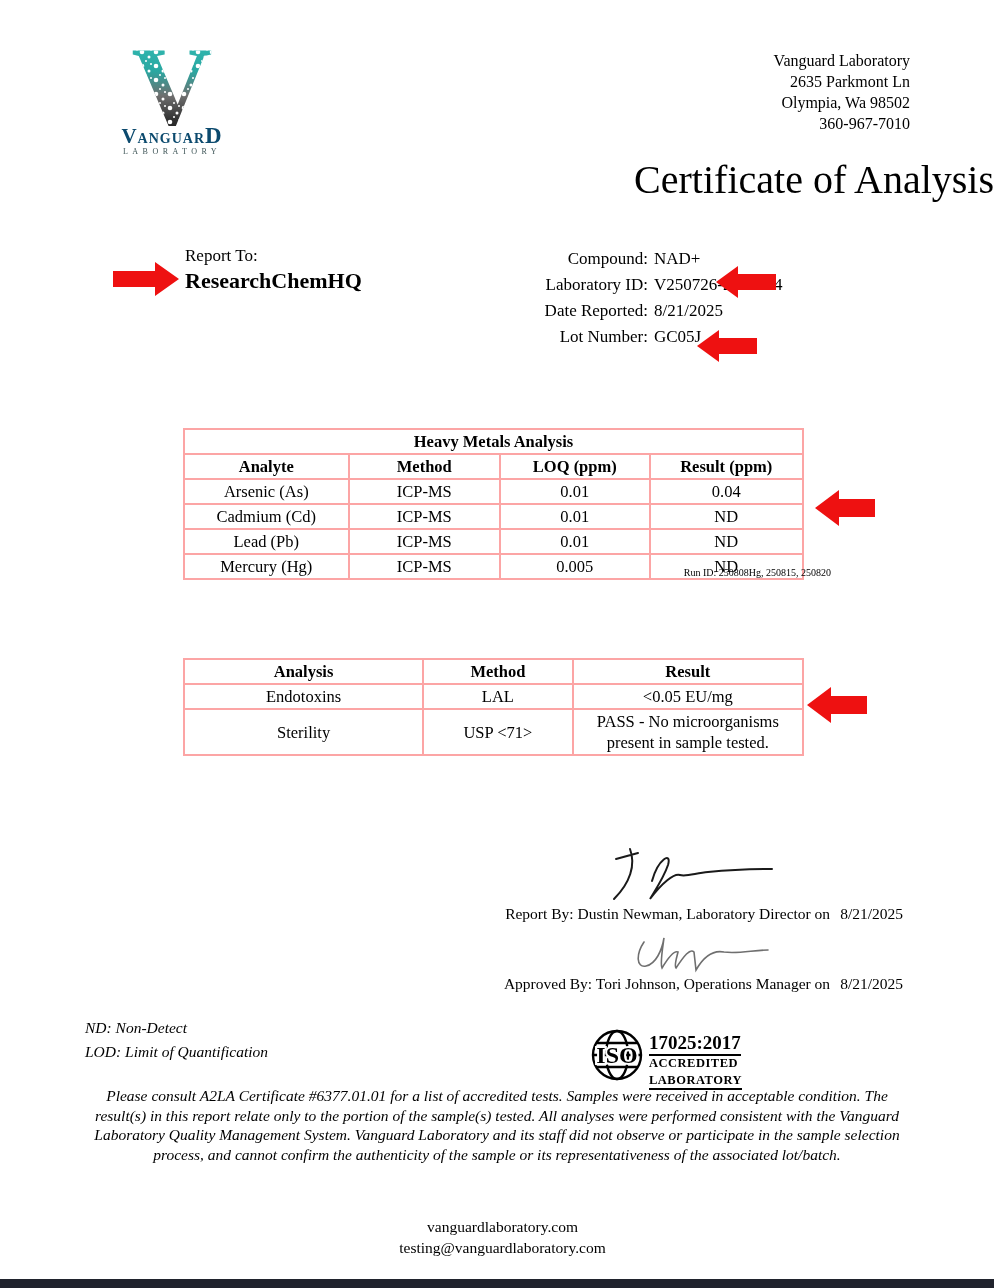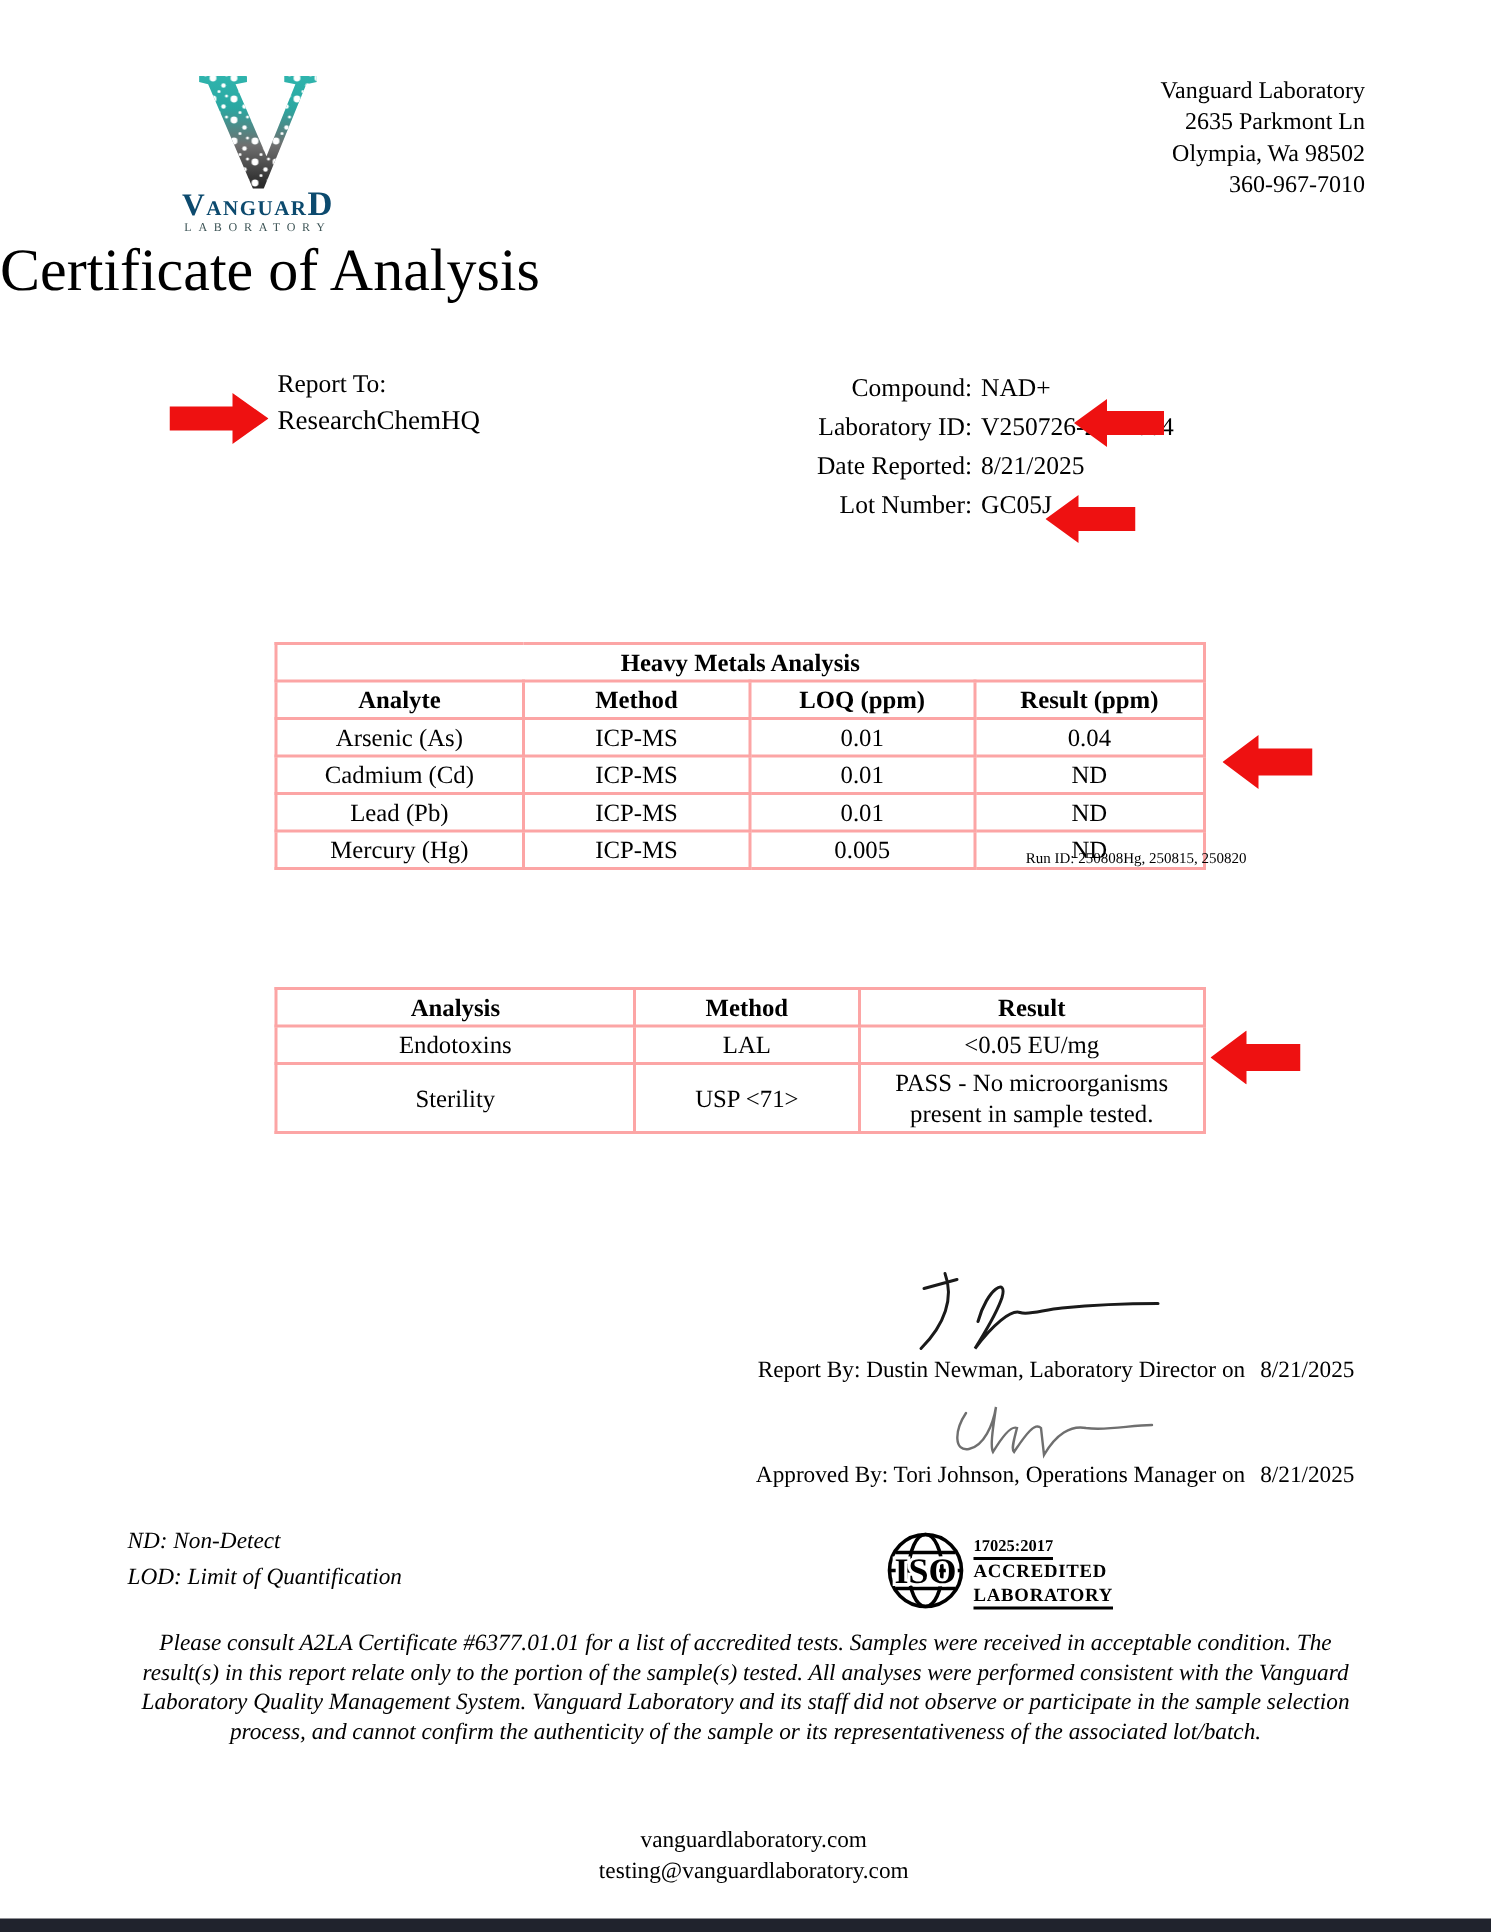--- a/index.html
+++ b/index.html
@@ -17,25 +17,25 @@
   .logo { position:absolute; left:92px; top:34px; width:160px; text-align:center; }
   .logo-v-svg { display:block; margin:0 auto; }
   .logo-word { margin-top:-6px; color:#0c4a6e; font-weight:bold; letter-spacing:1px; line-height:1; }
   .logo-word .big1 { font-size:21px; }
   .logo-word .mid  { font-size:14px; }
   .logo-word .big2 { font-size:23px; }
   .logo-sub { margin-top:1px; color:#3d5456; font-size:8px; letter-spacing:4.5px; line-height:1; }
   
   .addr { position:absolute; right:84px; top:50px; text-align:right; font-size:16px; line-height:21px; }
   
-  .title { position:absolute; left:0; top:156px; width:100%; text-align:left; font-size:40px; }
+  .title { position:absolute; left:0; top:156px; width:100%; text-align:right; font-size:40px; }
   .subtitle { position:absolute; left:0; top:204px; width:100%; text-align:center; font-size:17px; }
   
   .report-to { position:absolute; left:185px; top:243px; font-size:17px; line-height:25px; }
-  .report-to .val { font-weight:normal; font-size:18px; }
+  .report-to .val { font-weight:bold; font-size:22px; }
   
   .sample-info { position:absolute; left:460px; top:246px; width:340px; font-size:17px; }
   .si-row { display:flex; line-height:26px; }
   .si-label { width:188px; text-align:right; }
   .si-value { margin-left:6px; white-space:pre; }
   
   .arrow { position:absolute; }
   
   .coa-table { position:absolute; left:183px; width:621px; border-collapse:collapse; font-size:16.5px; }
   .coa-table td, .coa-table th { border:2px solid #fca5a5; text-align:center; padding:1px 4px; line-height:21px; }
@@ -47,21 +47,21 @@
   .run-id { position:absolute; left:183px; top:567px; width:648px; text-align:right; font-size:10px; }
   
   .sig-svg { position:absolute; }
   .sig-line { position:absolute; left:473px; width:430px; text-align:right; font-size:15.5px; }
   .sig-line .date { margin-left:10px; }
   
   .footnotes { position:absolute; left:85px; top:1016px; font-style:italic; font-size:15.5px; line-height:24px; }
   
   .iso { position:absolute; left:590px; top:1020px; display:flex; align-items:center; }
   .iso-text { margin-left:5px; font-weight:bold; line-height:1.15; font-family:"Liberation Serif",serif; }
-  .iso-text .l1 { font-size:11px; border-bottom:2px solid #000; display:inline-block; }
+  .iso-text .l1 { font-size:19px; border-bottom:2px solid #000; display:inline-block;margin-top:12px; }
   .iso-text .l2 { font-size:12.5px; letter-spacing:0.5px; }
   .iso-text .l3 { font-size:12.5px; letter-spacing:0.5px; border-bottom:2px solid #000; display:inline-block; }
   
   .disclaimer { position:absolute; left:85px; top:1086px; width:824px; text-align:center; font-size:15.5px; line-height:19.5px;font-style:italic; }
   .footer { position:absolute; left:0; top:1216px; width:100%; text-align:center; font-size:15.5px; line-height:21px;padding-left:11px; }
   .bottom-bar { position:absolute; left:0; bottom:0; width:100%; height:9px; }
 </style>
 </head>
 <body>
 

